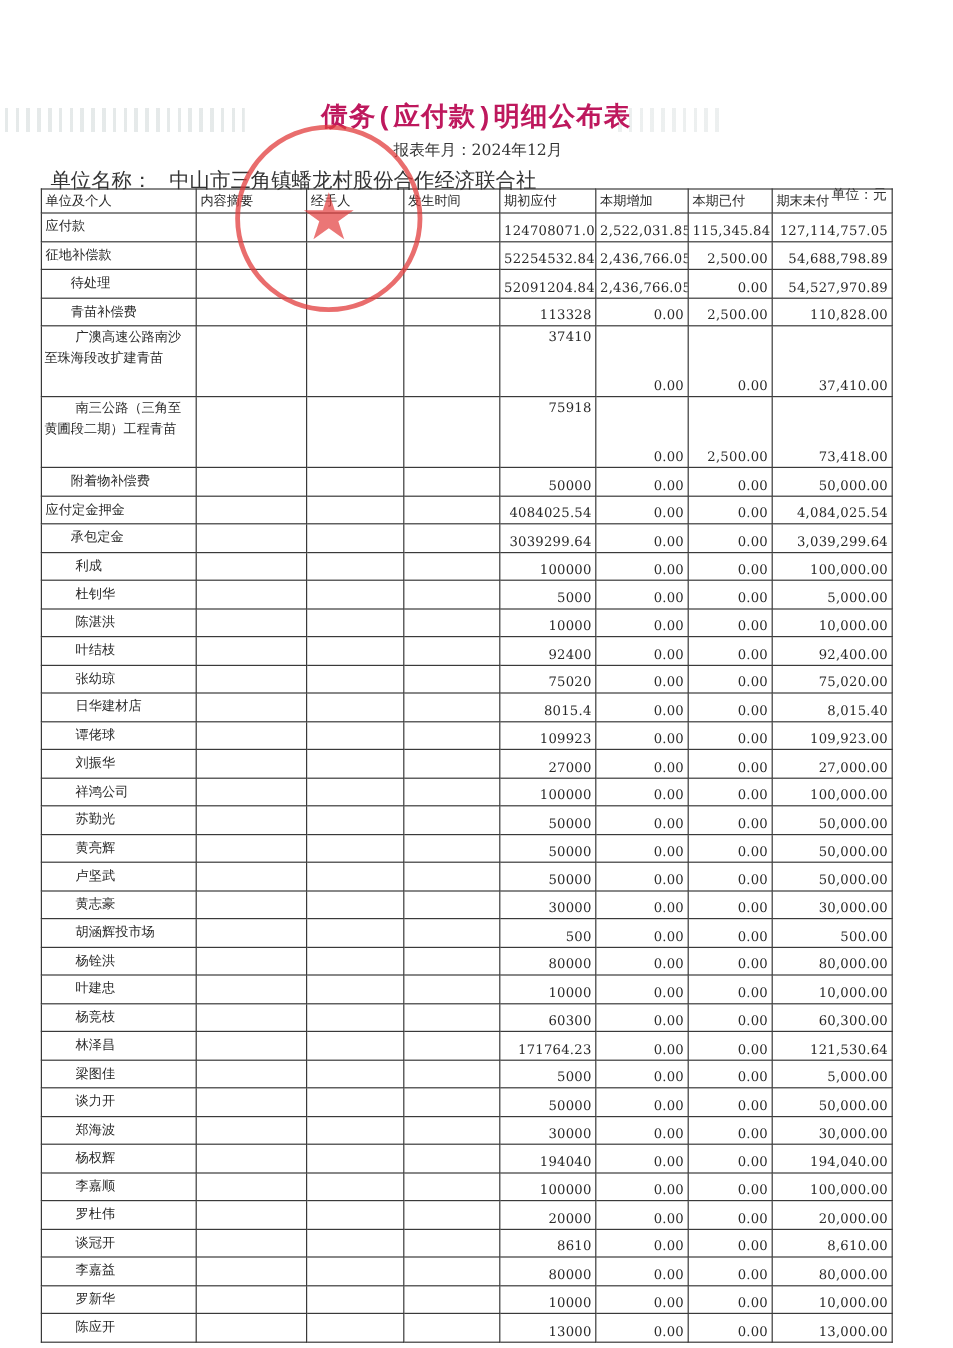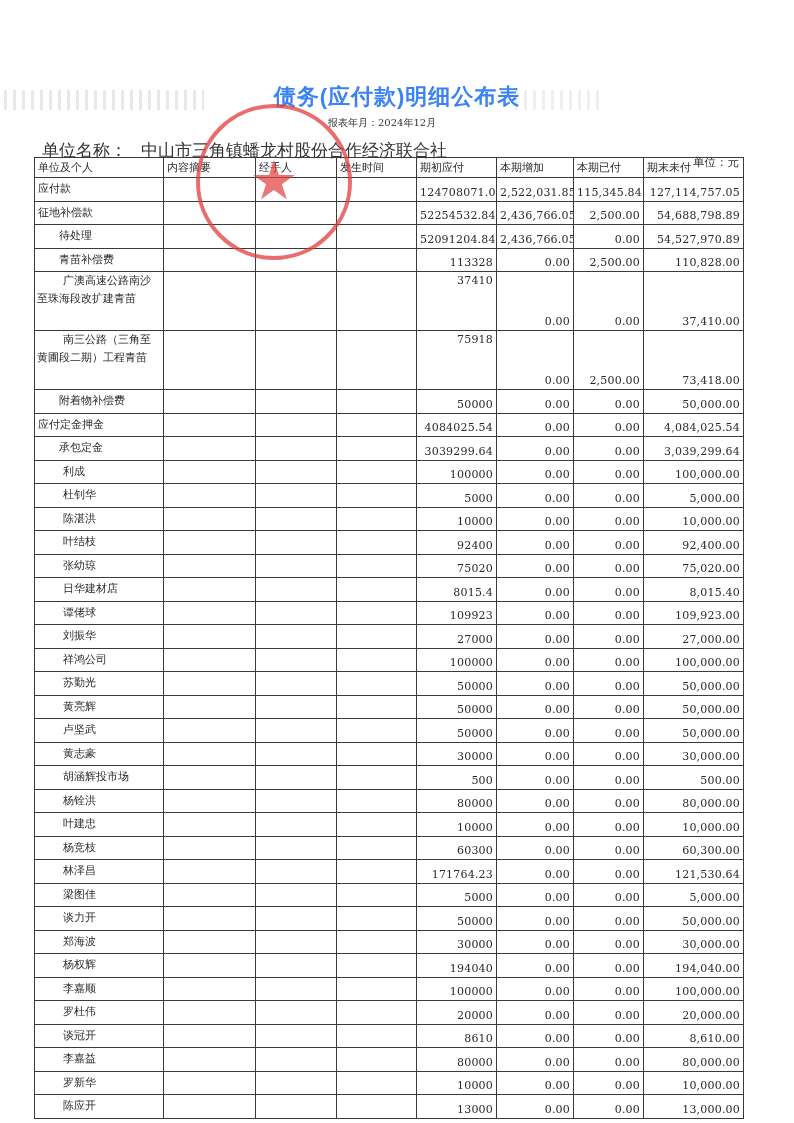--- a/index.html
+++ b/index.html
@@ -2,23 +2,23 @@
 <html><head>
 <meta charset="utf-8">
 <style>
   html, body { margin: 0; padding: 0; background: #ffffff; }
   body { width: 794px; height: 1123px; position: relative; overflow: hidden;
          font-family: "DejaVu Serif", "Liberation Serif", serif; color: #2a2a2a; }
   .noise { position: absolute; left: 4px; top: 90px; width: 200px; height: 20px; opacity: .25;
            background: repeating-linear-gradient(90deg, #9aa 0 3px, transparent 3px 9px); }
   .noise2 { left: 515px; width: 90px; opacity: .18; }
   .title { position: absolute; top: 82px; left: 0; width: 794px; text-align: center;
-           font-family: Liberation Sans, sans-serif; font-weight: bold;
-           font-size: 22px; letter-spacing: 1px; color: #3b82f6; }
-  .subtitle { position: absolute; top: 116px; left: 328px; font-size: 10px; color: #333; }
+           font-family: Liberation Mono, monospace; font-weight: bold;
+           font-size: 22px; letter-spacing: 1px; color: #be185d; }
+  .subtitle { position: absolute; top: 116px; left: 328px; font-size: 13px; color: #333; }
   .org { position: absolute; top: 139px; left: 42px; font-size: 17px; color: #333; }
   .org .lbl { margin-right: 14px; }
   .unit { position: absolute; top: 155px; right: 55px; font-size: 11.5px; color: #333; }
   table.grid { position: absolute; top: 157px; left: 34px; border-collapse: collapse;
                table-layout: fixed; width: 709px; font-size: 11px; }
   .grid th, .grid td { border: 1px solid #3a3a3a; padding: 0 3px; height: 20.5px;
                        white-space: nowrap; overflow: hidden; }
   .grid th { font-weight: normal; text-align: left; height: 19px; }
   .grid td.num { text-align: right; font-family: "DejaVu Serif", "Liberation Serif", serif;
                  letter-spacing: .2px; vertical-align: bottom; padding-bottom: 2px; }

